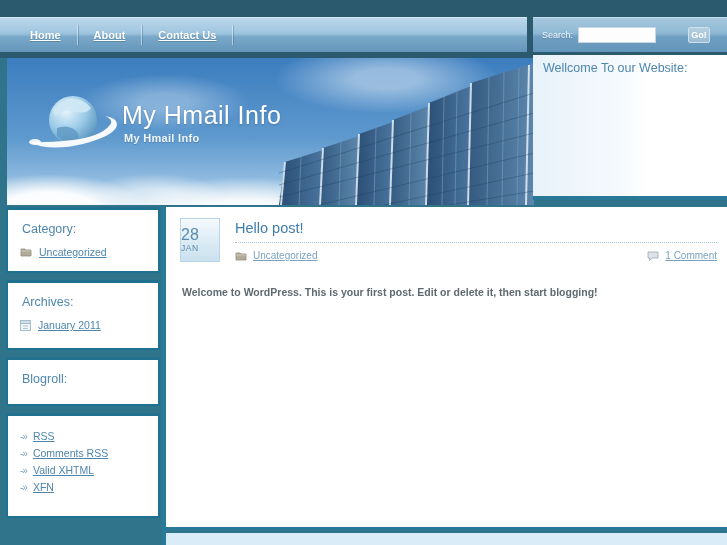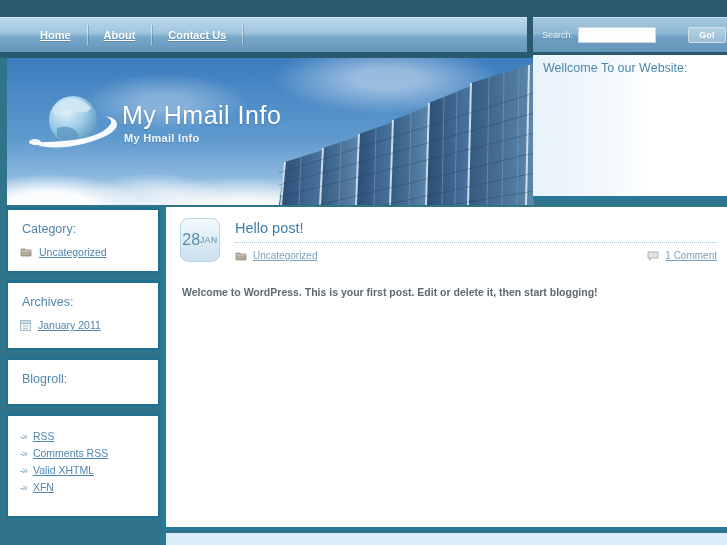--- a/index.html
+++ b/index.html
@@ -8,42 +8,42 @@
     font-family:"Liberation Sans", sans-serif;
     background:#30748c;
     position:relative;
   }
   
   .top-area { position:absolute; left:0; top:0; width:727px; height:58px; background:#2b5a6f; }
   .nav-bar {
     position:absolute; left:0; top:17px; width:527px; height:35px;
     background:linear-gradient(#bcd8ec, #9ec5de 45%, #7aa8c8 55%, #6496bb);
     border-top:1px solid #d7e8f4;
-    display:flex; align-items:center; padding-left:24px;
+    display:flex; align-items:center; padding-left:14px;
   }
   .nav-item {
     color:#fff; font-size:11px; font-weight:bold; text-decoration:underline;
     padding:0 16px; height:20px; line-height:20px;
     border-right:1px solid rgba(255,255,255,0.45);
     box-shadow:1px 0 0 rgba(60,100,130,0.35);
     cursor:pointer; text-shadow:0 1px 1px rgba(70,110,140,0.5);
   }
   .search-panel {
     position:absolute; left:533px; top:17px; width:194px; height:35px;
     background:linear-gradient(#a7c8de, #8db8d3 45%, #6f9fc2 55%, #6496bb);
     border-top:1px solid #c5dcec;
     display:flex; align-items:center; padding-left:9px;
   }
   .search-label { color:#f2f8fc; font-size:9px; margin-right:5px; text-shadow:0 1px 1px rgba(70,110,140,0.5); }
   .search-input {
     width:78px; height:16px; border:1px solid #c7d8e4; background:#fdfdfd;
     font-size:9px; padding:0 3px; font-family:"Liberation Sans", sans-serif;
   }
   .go-button {
-    margin-left:32px; width:38px; height:16px;
+    margin-left:32px; width:22px; height:16px;
     background:linear-gradient(#b6d0e1,#9cbdd4); border:1px solid #cfe0ec;
     color:#fff; font-size:9px; font-weight:bold; border-radius:2px;
     font-family:"Liberation Sans", sans-serif; cursor:pointer; line-height:13px;
   }
   
   .header-img {
     position:absolute; left:7px; top:58px; width:527px; height:147px;
     background:
       radial-gradient(ellipse 130px 45px at 8% 102%, rgba(255,255,255,0.95) 35%, rgba(255,255,255,0) 75%),
       radial-gradient(ellipse 180px 55px at 45% 108%, rgba(255,255,255,0.9) 30%, rgba(255,255,255,0) 72%),
@@ -93,23 +93,23 @@
     position:absolute; left:162px; top:207px; width:565px; height:338px;
     border-left:4px solid #267a9a;
   }
   .main-content {
     width:561px; height:323px; background:#fff;
     border-bottom:3px solid #2a7897; position:relative;
     padding:11px 10px 0 14px;
   }
   .post-head { display:flex; }
   .date-badge {
-    width:40px; height:44px; border:1px solid #b9d5e8; border-radius:8px;
+    width:40px; height:44px; border:1px solid #b9d5e8; border-radius:0;
     background:linear-gradient(#f4fafd, #d9eaf4 60%, #cbe1ef);
-    display:flex; flex-direction:row; align-items:center; justify-content:center;
+    display:flex; flex-direction:column; justify-content:center;
     color:#5b8cae; flex:0 0 auto;
   }
   .date-day { font-size:16px; line-height:16px; }
   .date-month { font-size:8.5px; letter-spacing:0.5px; }
   .post-head-right { flex:1; margin-left:15px; margin-top:2px; }
   .post-title { color:#3f7dac; font-size:14.5px; font-weight:normal; cursor:pointer; }
   .post-rule { border-bottom:1px dotted #a9c6d8; margin:6px 0 7px 0; }
   .post-meta { display:flex; justify-content:space-between; align-items:center; }
   .meta-left, .meta-right { display:flex; align-items:center; }
   .meta-left .icon, .meta-right .icon { margin-right:6px; display:inline-flex; }

